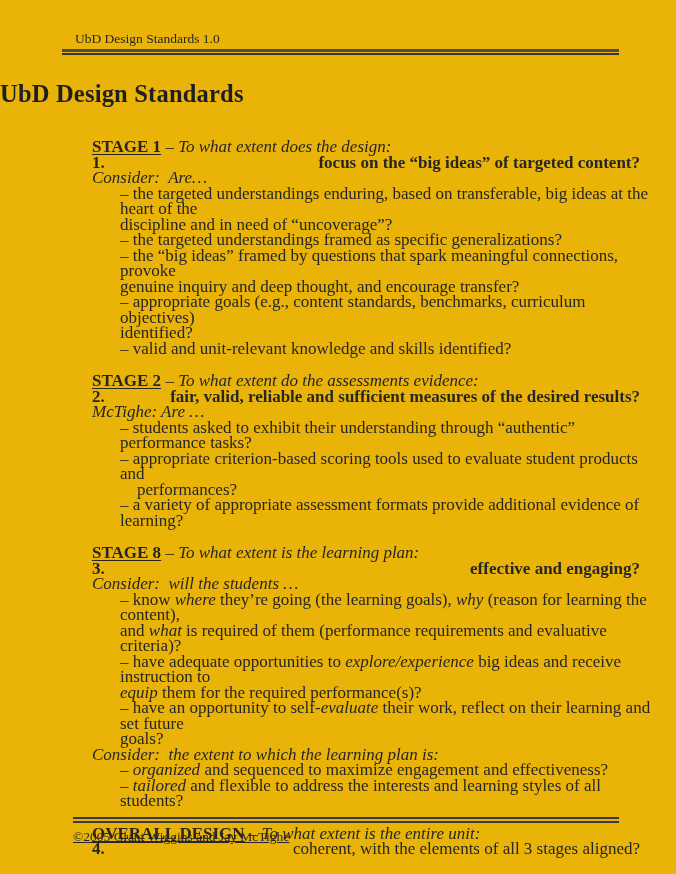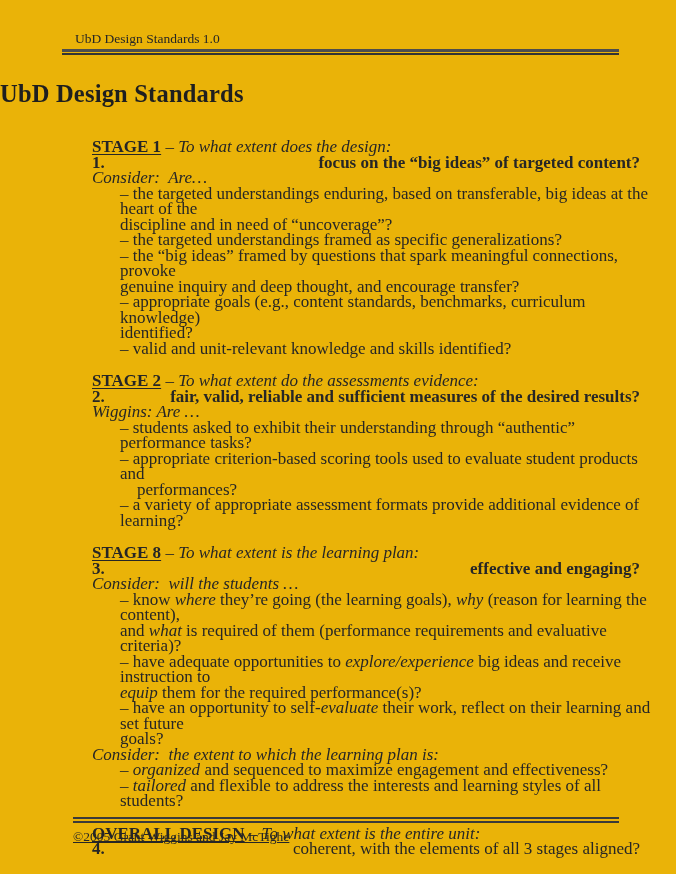--- a/index.html
+++ b/index.html
@@ -56,33 +56,33 @@
           <span class="q-num">1.</span>
           <span class="q-text q-bold">focus on the “big ideas” of targeted content?</span>
         </p>
       <p class="consider-label">Consider:  Are…</p>
       <div class="item-list">
         <p class="item">– the targeted understandings enduring, based on transferable, big ideas at the heart of the
 discipline and in need of “uncoverage”?</p>
         <p class="item">– the targeted understandings framed as specific generalizations?</p>
         <p class="item">– the “big ideas” framed by questions that spark meaningful connections, provoke
 genuine inquiry and deep thought, and encourage transfer?</p>
-        <p class="item">– appropriate goals (e.g., content standards, benchmarks, curriculum knowledge)
+        <p class="item">– appropriate goals (e.g., content standards, benchmarks, curriculum objectives)
 identified?</p>
         <p class="item">– valid and unit-relevant knowledge and skills identified?</p>
       </div>
     </section>
 
     <section class="section">
       <p class="heading-line"><span class="stage-heading">STAGE 2</span> <span class="lead-in">– To what extent do the assessments evidence:</span></p>
       <p class="question-line">
           <span class="q-num">2.</span>
           <span class="q-text q-bold">fair, valid, reliable and sufficient measures of the desired results?</span>
         </p>
-      <p class="consider-label">Wiggins: Are …</p>
+      <p class="consider-label">McTighe: Are …</p>
       <div class="item-list">
         <p class="item">– students asked to exhibit their understanding through “authentic” performance tasks?</p>
         <p class="item">– appropriate criterion-based scoring tools used to evaluate student products and
     performances?</p>
         <p class="item">– a variety of appropriate assessment formats provide additional evidence of learning?</p>
       </div>
     </section>
 
     <section class="section">
       <p class="heading-line"><span class="stage-heading">STAGE 8</span>  <span class="lead-in">– To what extent is the learning plan:</span></p>

